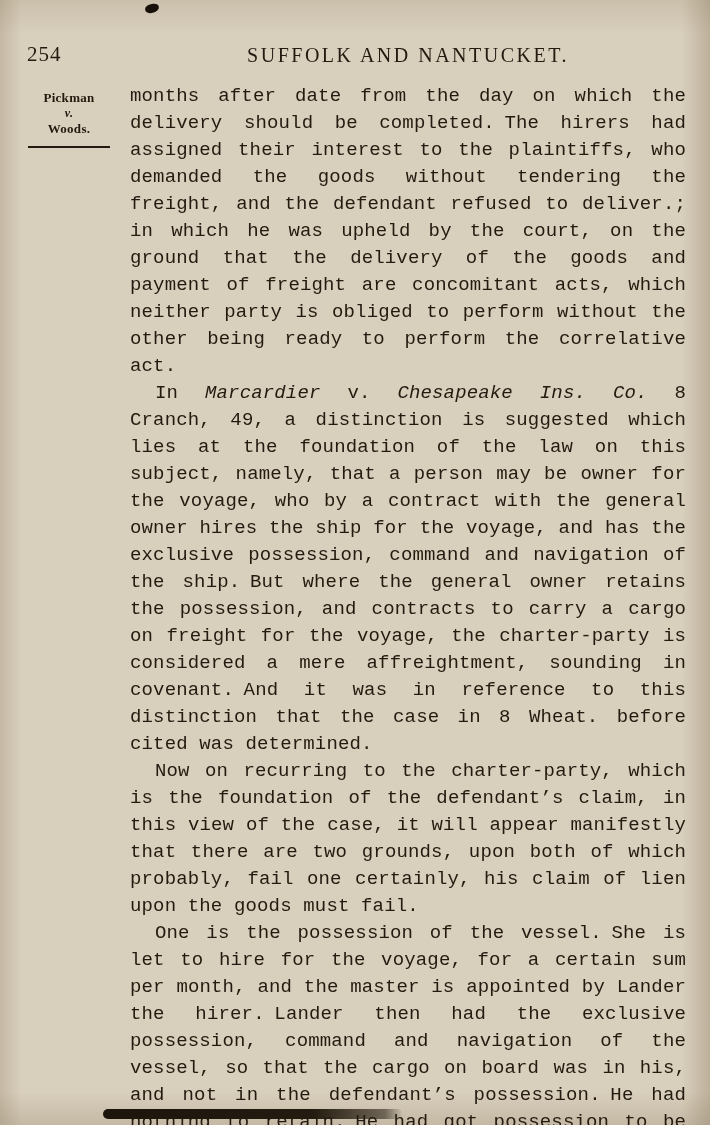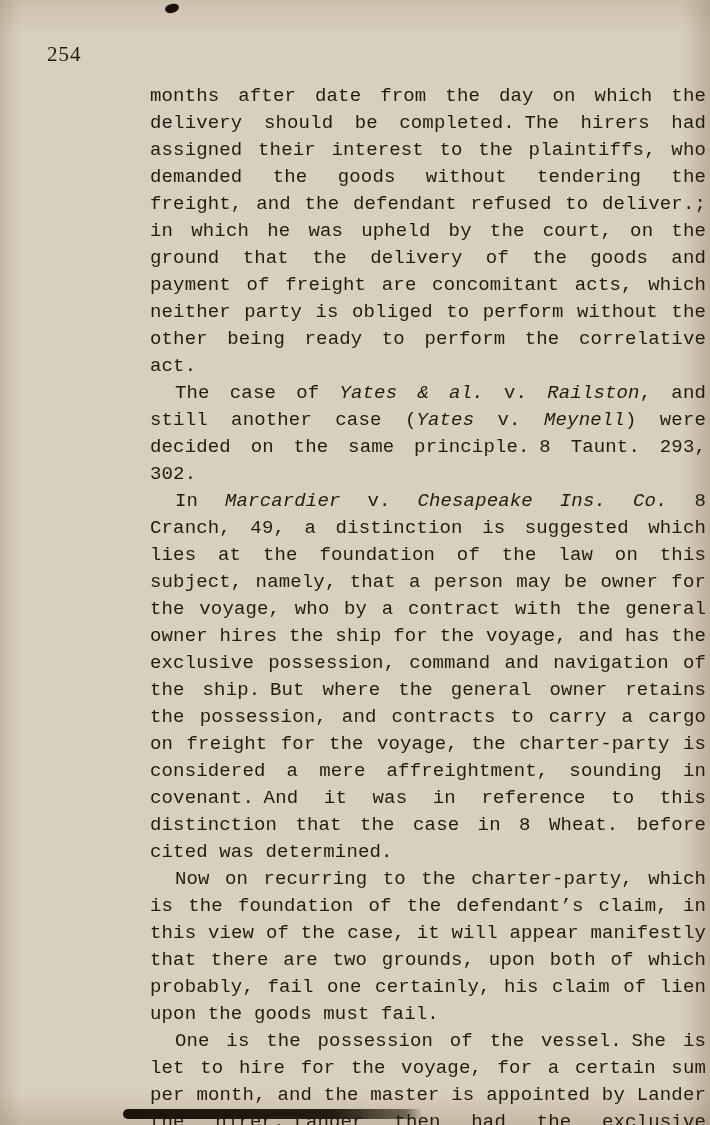--- a/index.html
+++ b/index.html
@@ -10,21 +10,21 @@
     position: relative;
     overflow: hidden;
     font-family: "Liberation Serif", "DejaVu Serif", serif;
     color: var(--ink, #241b10);
     background:
       linear-gradient(90deg, rgba(115,95,65,0.20) 0, rgba(0,0,0,0) 3%, rgba(0,0,0,0) 96%, rgba(105,85,55,0.25) 100%),
       linear-gradient(180deg, rgba(115,95,65,0.14) 0, rgba(0,0,0,0) 3%, rgba(0,0,0,0) 97%, rgba(105,85,55,0.18) 100%),
       var(--paper, #d9cfbd);
   }
 
-  .scan { position: absolute; inset: 0; margin-left: 20px; }
+  .scan { position: absolute; inset: 0; }
 
   
   .page-num {
     position: absolute;
     left: 27px;
     top: 42px;
     font-size: 21px;
     letter-spacing: 1px;
   }
   .running-header {
@@ -99,25 +99,31 @@
 </style>
 </head>
 <body style="--paper: #d9cfbd; --ink: #241b10;">
 
 <div class="scan">
 
   <div class="artifact-top"></div>
 
   <span class="page-num">254</span>
 
+  <span class="running-header">SUFFOLK AND NANTUCKET.</span>
 
+  <aside class="margin-note">
+    <div class="mn-line">Pickman</div>
+    <div class="mn-line mn-v">v.</div>
+    <div class="mn-line">Woods.</div>
+    <hr class="mn-rule">
+  </aside>
 
   <main class="body-text">
       <p class="para"><span>months after date from the day on which the delivery should be completed. The hirers had assigned their interest to the plaintiffs, who demanded the goods without tendering the freight, and the defendant refused to deliver.; in which he was upheld by the court, on the ground that the delivery of the goods and payment of freight are concomitant acts, which neither party is obliged to perform without the other being ready to perform the correlative act.</span></p>
-      <p class="para indent"><span>The case of </span><i>Yates &amp; al.</i><span> v. </span><i>Railston</i><span>, and still another case (</span><i>Yates</i><span> v. </span><i>Meynell</i><span>) were decided on the same principle. 8 Taunt. 293, 302.</span></p>
       <p class="para indent"><span>In </span><i>Marcardier</i><span> v. </span><i>Chesapeake Ins. Co.</i><span> 8 Cranch, 49, a distinction is suggested which lies at the foundation of the law on this subject, namely, that a person may be owner for the voyage, who by a contract with the general owner hires the ship for the voyage, and has the exclusive possession, command and navigation of the ship. But where the general owner retains the possession, and contracts to carry a cargo on freight for the voyage, the charter-party is considered a mere affreightment, sounding in covenant. And it was in reference to this distinction that the case in 8 Wheat. before cited was determined.</span></p>
       <p class="para indent"><span>Now on recurring to the charter-party, which is the foundation of the defendant’s claim, in this view of the case, it will appear manifestly that there are two grounds, upon both of which probably, fail one certainly, his claim of lien upon the goods must fail.</span></p>
       <p class="para indent"><span>One is the possession of the vessel. She is let to hire for the voyage, for a certain sum per month, and the master is appointed by Lander the hirer. Lander then had the exclusive possession, command and navigation of the vessel, so that the cargo on board was in his, and not in the defendant’s possession. He had nothing to retain. He had got possession to be sure, but that possession was tortious, unless it should be deemed otherwise on the other point in the case.</span></p>
     </main>
 
   <div class="artifact-bottom"></div>
 
 </div>
 
 </body></html>

